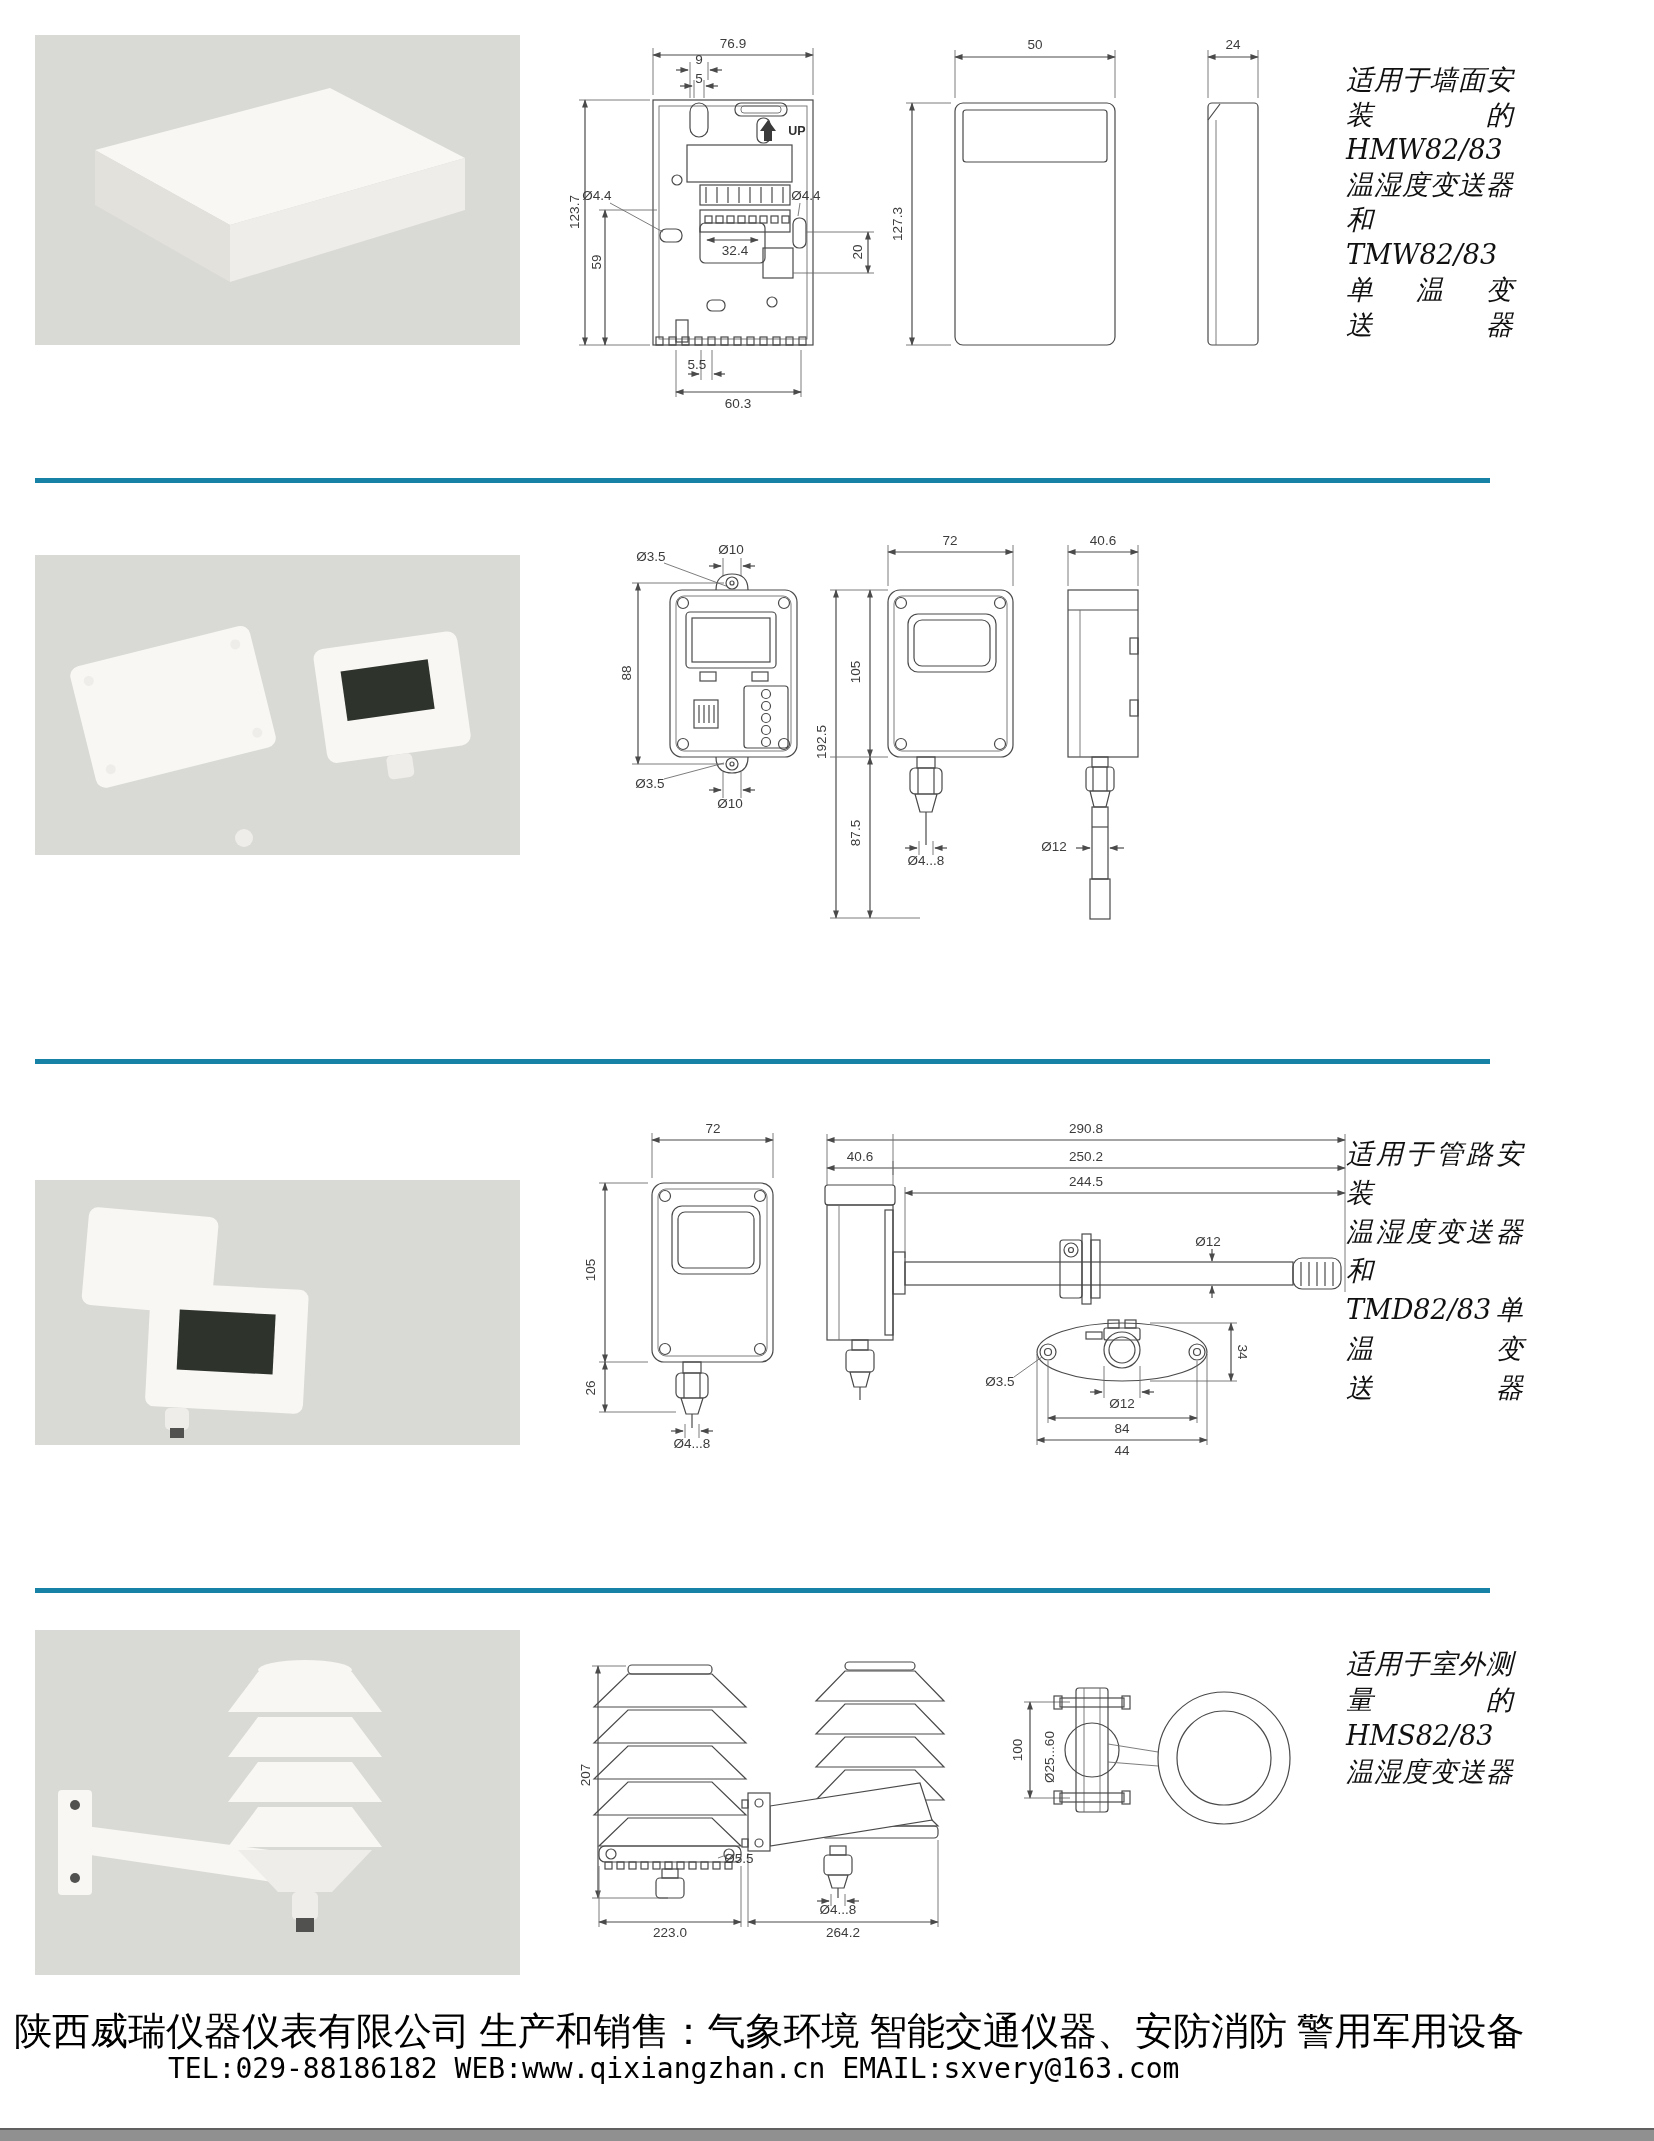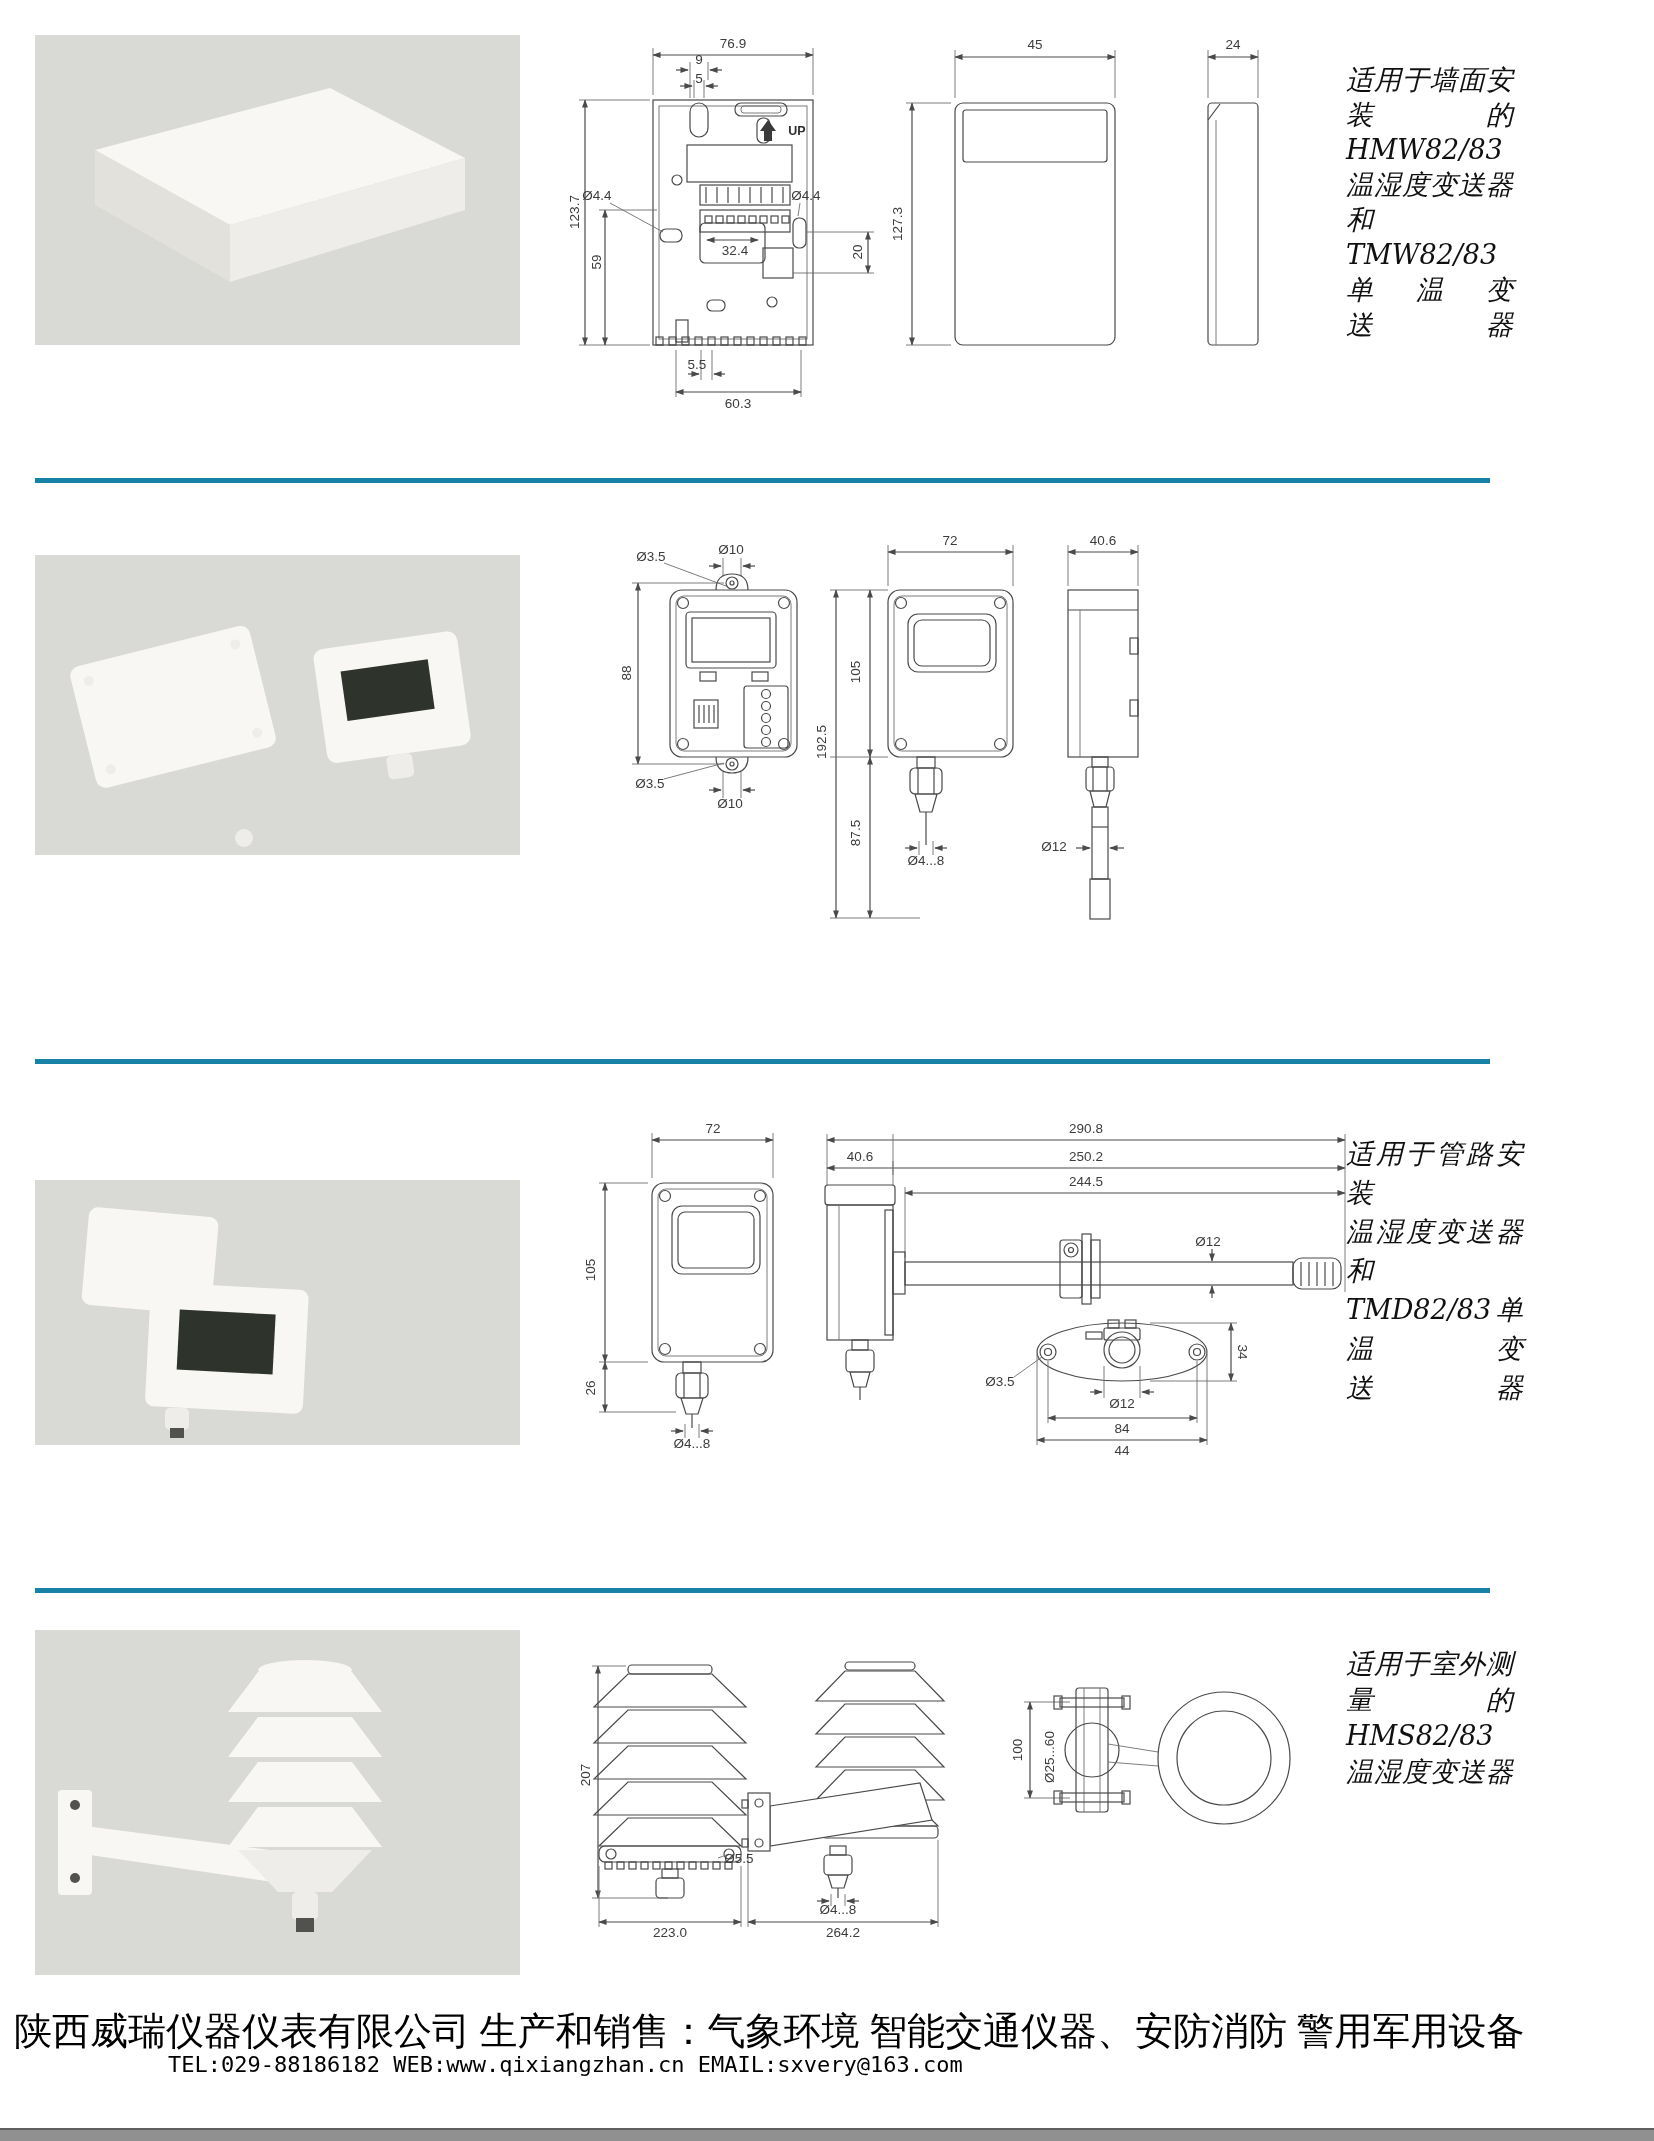--- a/index.html
+++ b/index.html
@@ -29,21 +29,21 @@
   .rot90{transform:translate(-50%,-50%) rotate(90deg);}
   .up-label{font-weight:bold;font-size:12.5px;color:#2f2f2f;}
   
   .desc{position:absolute;width:195px;font-family:"DejaVu Serif","Liberation Serif",serif;
         font-style:italic;font-size:27px;color:#101010;}
   .desc .ln{text-align:justify;text-align-last:justify;margin-left:28px;}
   
   .footer1{position:absolute;left:14px;top:2006px;width:1620px;
            font-family:"Liberation Serif","DejaVu Serif",serif;font-size:38px;color:#000;white-space:nowrap;}
   .footer2{position:absolute;left:168px;top:2052px;width:1480px;
-           font-family:"DejaVu Sans Mono","Liberation Mono",monospace;font-size:22px;color:#000;white-space:nowrap;}
+           font-family:"DejaVu Sans Mono","Liberation Mono",monospace;font-size:28px;color:#000;white-space:nowrap;}
   .bottombar{position:absolute;left:0;top:2128px;width:1654px;height:13px;
              background:#909090;border-top:2px solid #606060;}
 </style>
 </head>
 <body>
 
 <div id="page">
 
 <svg id="page-svg" width="1654" height="2141" viewBox="0 0 1654 2141" style="position:absolute;left:0;top:0">
   <defs>
@@ -491,21 +491,21 @@
 <span class="dim" style="left:699px;top:79px">5</span>
 <span class="dim rot" style="left:575px;top:212px">123.7</span>
 <span class="dim rot" style="left:597px;top:262px">59</span>
 <span class="dim" style="left:597px;top:196px">Ø4.4</span>
 <span class="dim" style="left:806px;top:196px">Ø4.4</span>
 <span class="dim" style="left:735px;top:251px">32.4</span>
 <span class="dim rot" style="left:858px;top:252px">20</span>
 <span class="dim" style="left:697px;top:365px">5.5</span>
 <span class="dim" style="left:738px;top:404px">60.3</span>
 <span class="dim up-label" style="left:797px;top:131px">UP</span>
-<span class="dim" style="left:1035px;top:45px">45</span>
+<span class="dim" style="left:1035px;top:45px">50</span>
 <span class="dim rot" style="left:898px;top:224px">127.3</span>
 <span class="dim" style="left:1233px;top:45px">24</span>
 
 <span class="dim" style="left:651px;top:557px">Ø3.5</span>
 <span class="dim" style="left:731px;top:550px">Ø10</span>
 <span class="dim rot" style="left:627px;top:673px">88</span>
 <span class="dim" style="left:650px;top:784px">Ø3.5</span>
 <span class="dim" style="left:730px;top:804px">Ø10</span>
 <span class="dim" style="left:950px;top:541px">72</span>
 <span class="dim rot" style="left:856px;top:672px">105</span>

